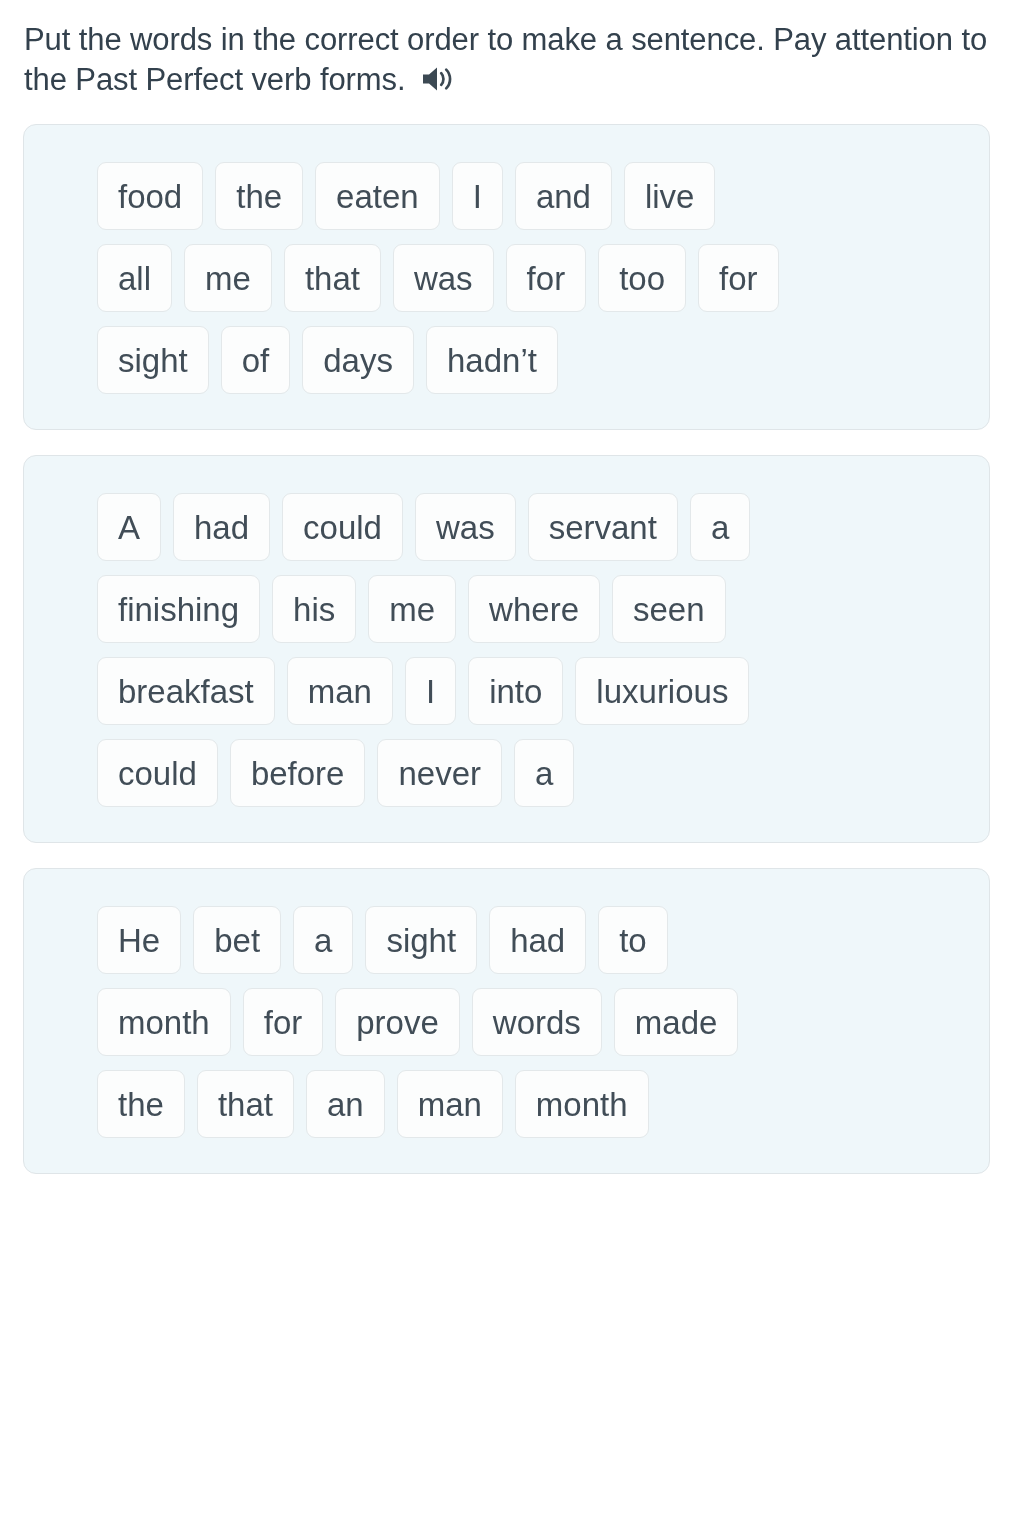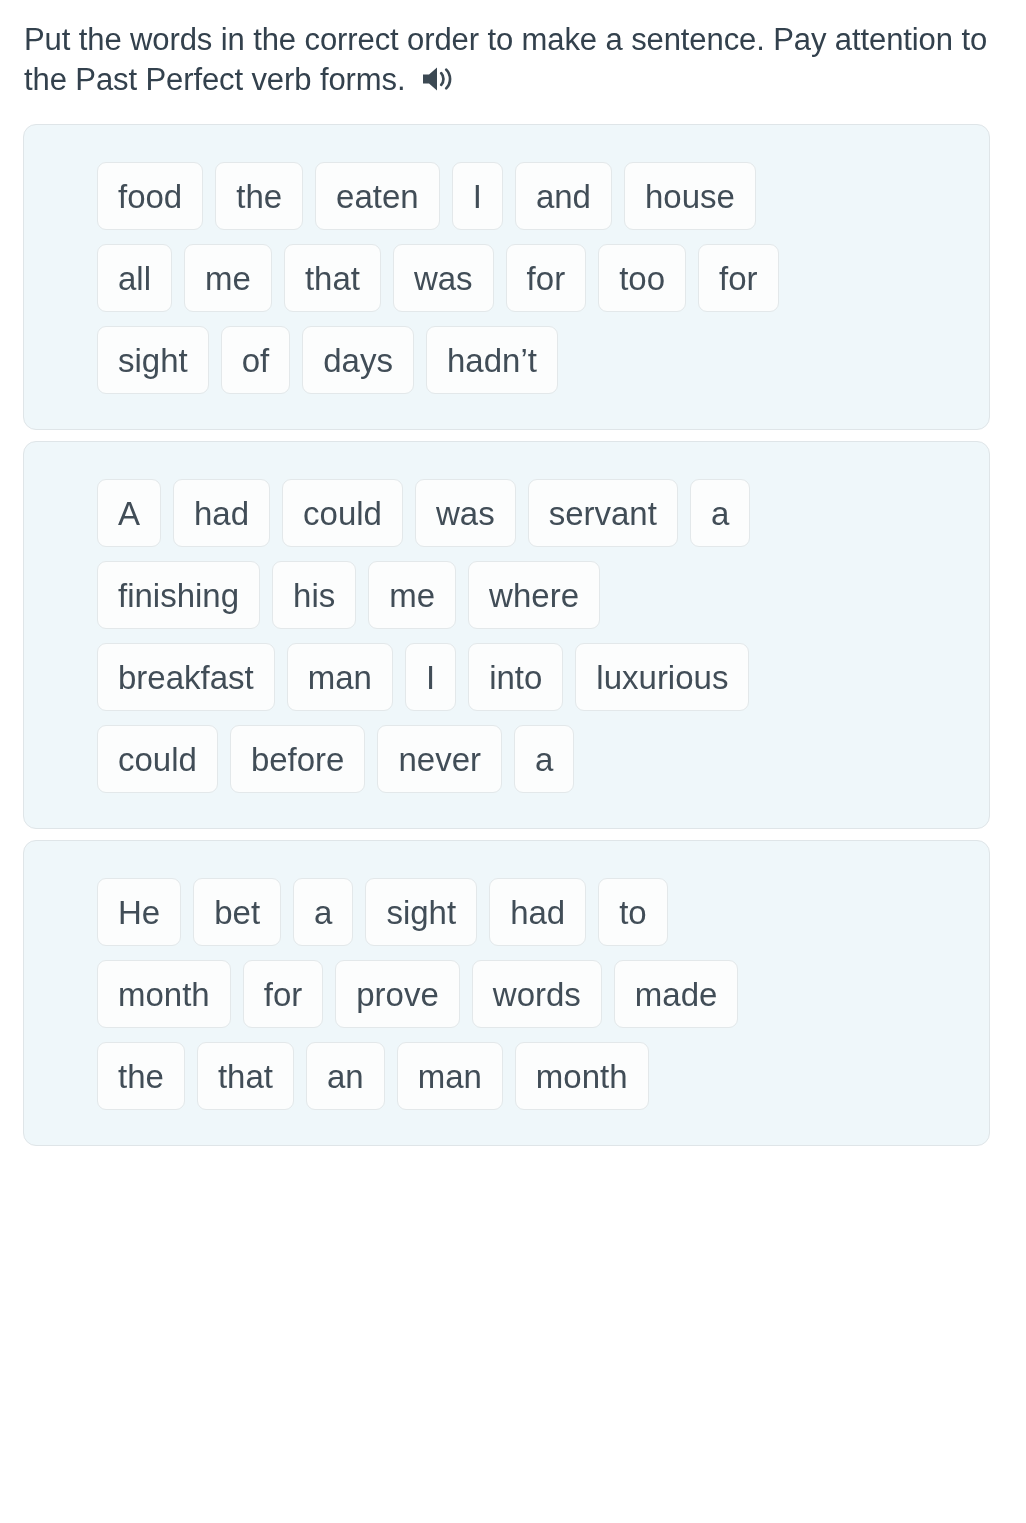--- a/index.html
+++ b/index.html
@@ -49,21 +49,21 @@
     cursor: pointer;
   }
   .speaker-btn svg { display: block; }
 
   
   .cards {
     margin-top: 25px;
     padding: 0 36px 0 23px;
     display: flex;
     flex-direction: column;
-    gap: 11px;
+    gap: 25px;
   }
   .card {
     background: #eff7fa;
     border: 1.5px solid #dfe5e8;
     border-radius: 13px;
     padding: 37px 24px 35px 73px;
   }
   .word-rows {
     display: flex;
     flex-direction: column;
@@ -113,21 +113,21 @@
   <div class="cards">
 
     <div class="card">
       <div class="word-rows">
         <div class="word-row">
           <span class="word-chip">food</span>
           <span class="word-chip">the</span>
           <span class="word-chip">eaten</span>
           <span class="word-chip">I</span>
           <span class="word-chip">and</span>
-          <span class="word-chip">house</span>
+          <span class="word-chip">live</span>
         </div>
         <div class="word-row">
           <span class="word-chip">all</span>
           <span class="word-chip">me</span>
           <span class="word-chip">that</span>
           <span class="word-chip">was</span>
           <span class="word-chip">for</span>
           <span class="word-chip">too</span>
           <span class="word-chip">for</span>
         </div>
@@ -148,20 +148,21 @@
           <span class="word-chip">could</span>
           <span class="word-chip">was</span>
           <span class="word-chip">servant</span>
           <span class="word-chip">a</span>
         </div>
         <div class="word-row">
           <span class="word-chip">finishing</span>
           <span class="word-chip">his</span>
           <span class="word-chip">me</span>
           <span class="word-chip">where</span>
+          <span class="word-chip">seen</span>
         </div>
         <div class="word-row">
           <span class="word-chip">breakfast</span>
           <span class="word-chip">man</span>
           <span class="word-chip">I</span>
           <span class="word-chip">into</span>
           <span class="word-chip">luxurious</span>
         </div>
         <div class="word-row">
           <span class="word-chip">could</span>

